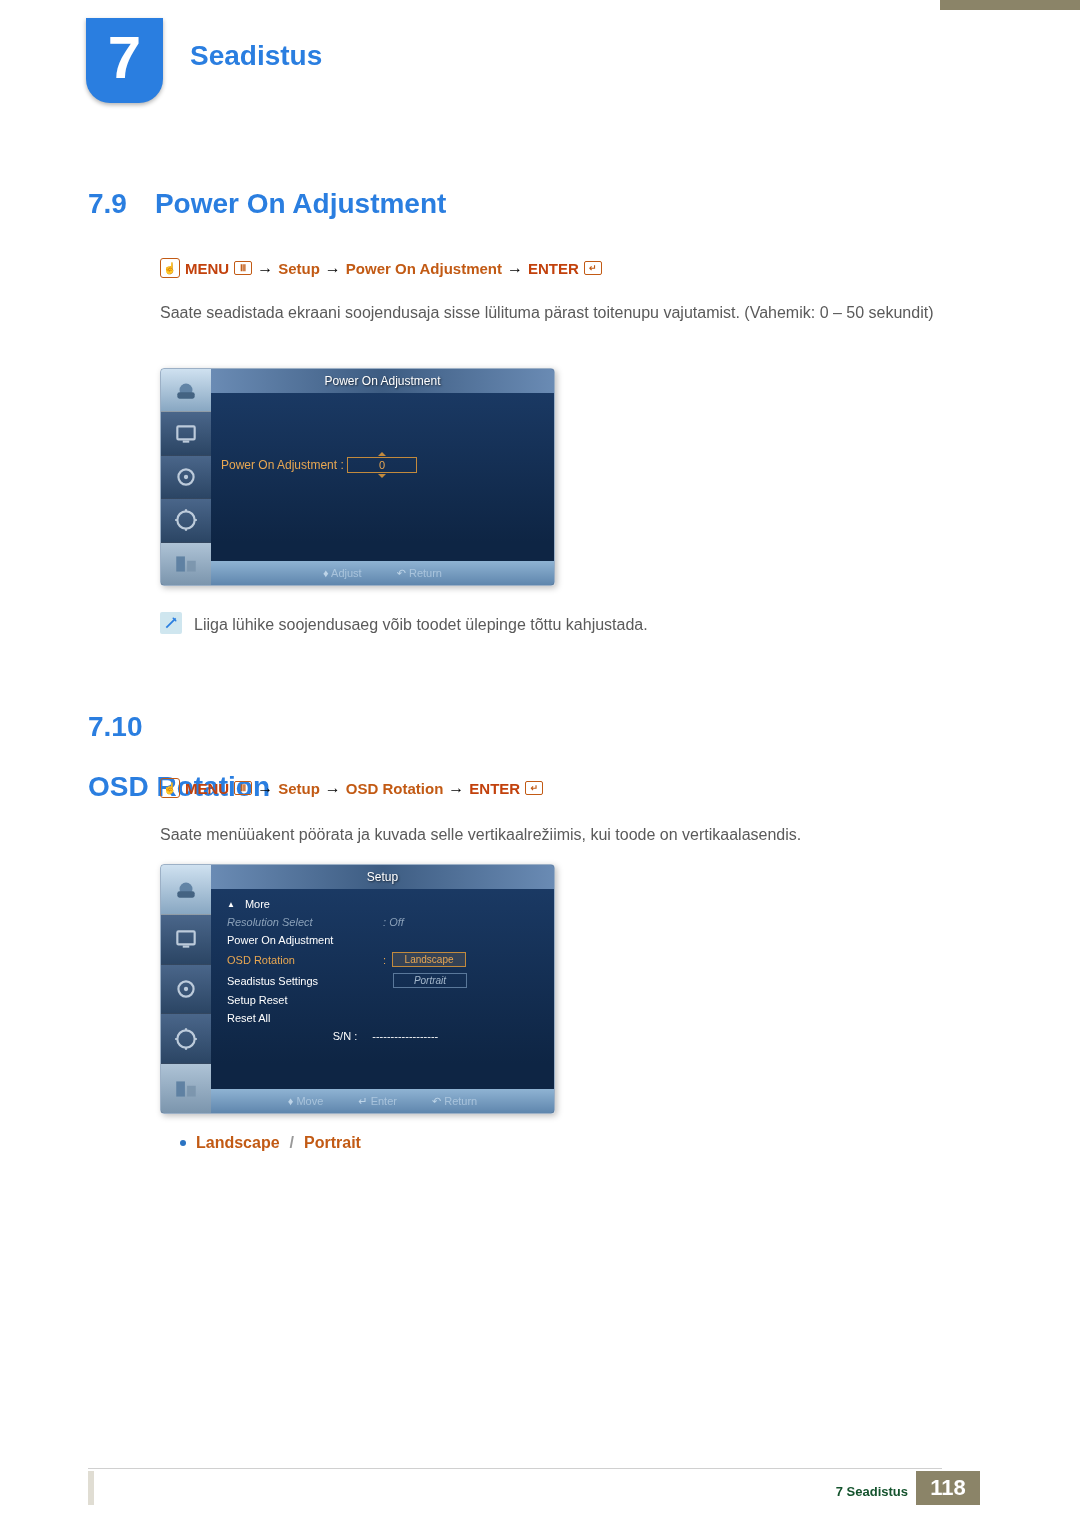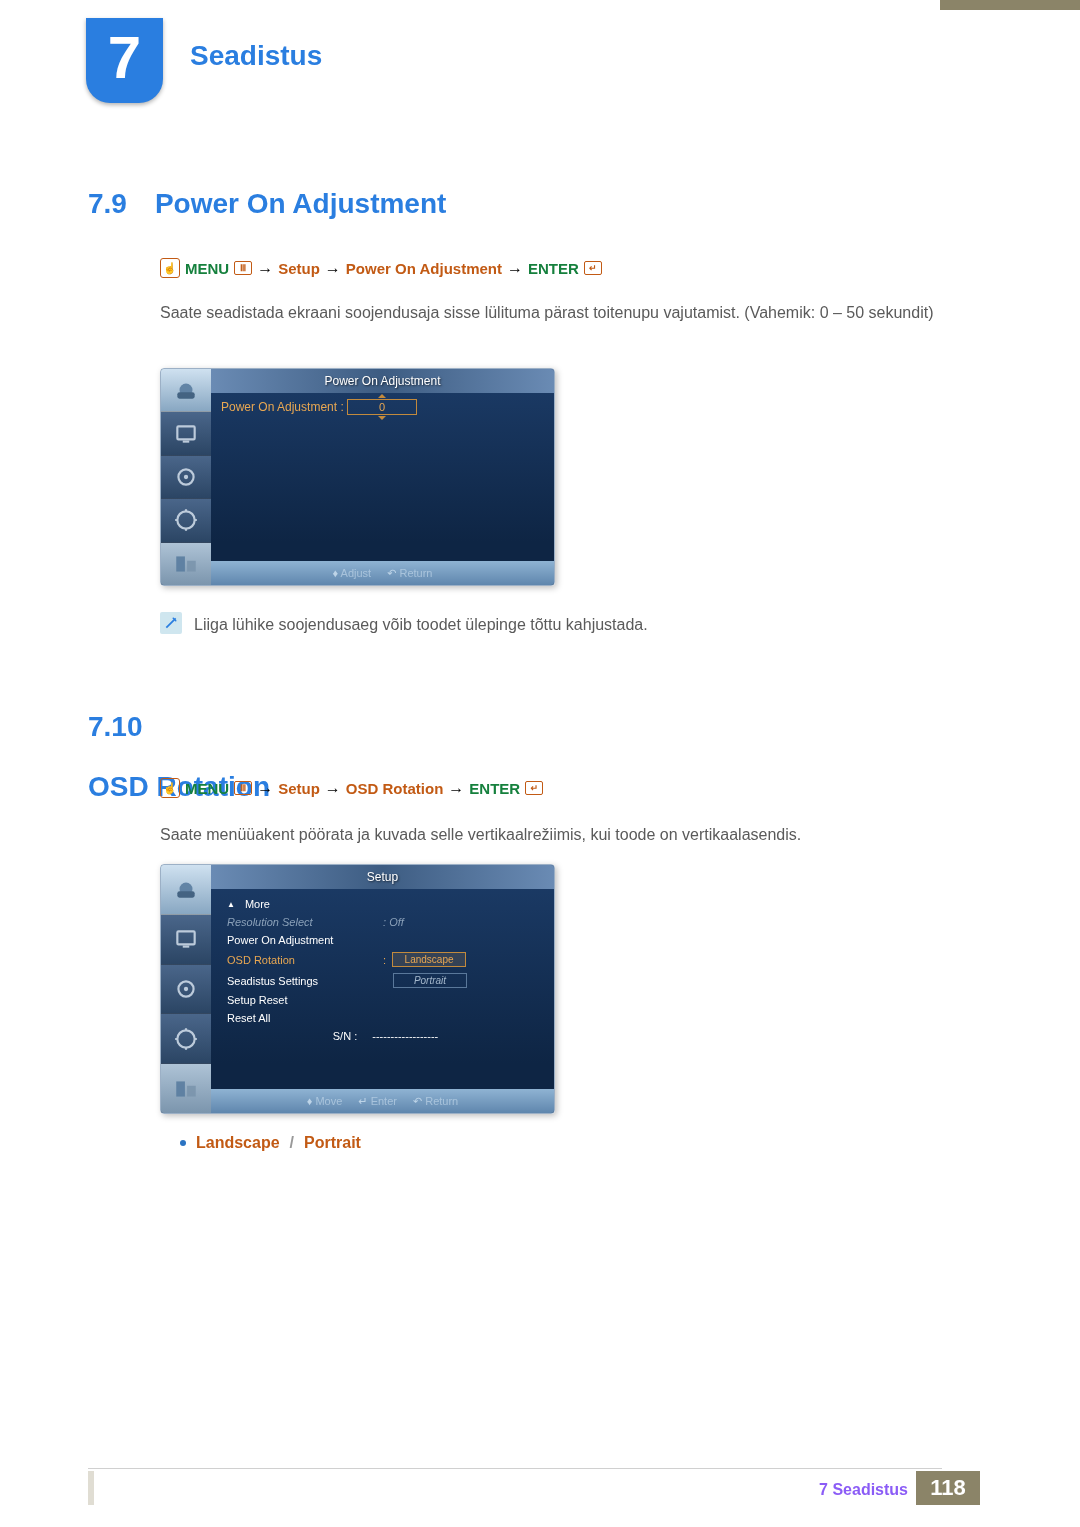--- a/index.html
+++ b/index.html
@@ -25,21 +25,21 @@
   .sec-710 { top: 711px; flex-direction: column; }
   .section-num { color: #2a7ee0; font-size: 28px; font-weight: bold; }
   .section-title { color: #2a7ee0; font-size: 28px; font-weight: bold; }
 
   .content { position: absolute; left: 160px; right: 100px; font-size: 16px; color: #555; }
 
   
   .navpath { display: flex; align-items: center; flex-wrap: wrap; gap: 5px; font-weight: bold; font-size: 15px; }
   .nav-icon { width: 20px; height: 20px; border: 1.5px solid #c25a14; border-radius: 3px; display: inline-flex; align-items: center; justify-content: center; font-size: 11px; color: #c25a14; }
   .nav-icon.small { width: 18px; height: 14px; border-radius:2px; font-size:9px;}
-  .nav-black { color: #15803d; }
+  .nav-black { color: #c2410c; }
   .nav-orange { color: #c25a14; }
   .nav-arrow { color: #000; font-size:16px;}
 
   .body-text { line-height: 1.6; color:#5a5a5a;}
 
   
   .osd {
     position: relative; width: 395px; height: 218px;
     border: 1px solid #9cb0c6; border-radius: 4px; overflow: hidden;
     box-shadow: 2px 2px 6px rgba(0,0,0,.25);
@@ -66,38 +66,38 @@
     color:#fff; font-size:12px; text-align:center; line-height:24px;
     text-shadow:1px 1px 2px rgba(0,0,0,.6);
   }
   .osd-body {
     position:absolute; left:60px; right:10px; top:30px; bottom:26px;
     color:#fff; font-size:12px;
   }
   .osd-footer {
     position:absolute; left:50px; right:0; bottom:0; height:24px;
     background: linear-gradient(180deg,#8fb3d3 0%, #5f86ad 100%);
-    display:flex; align-items:center; justify-content:center; gap:16px;
+    display:flex; align-items:center; justify-content:center; gap:35px;
     color:#dcecf9; font-size:11px;
   }
   .osd-footer span{opacity:.7;}
 
   .val-box {
     display:inline-block; width:70px; height:16px; border:1px solid #c28a3d;
     color:#e8a752; text-align:center; font-size:11px; line-height:14px;
     position:relative;
   }
   .val-box::before,.val-box::after{
     content:""; position:absolute; left:50%; transform:translateX(-50%);
     border-left:4px solid transparent; border-right:4px solid transparent;
   }
   .val-box::before{ top:-6px; border-bottom:4px solid #c28a3d;}
   .val-box::after{ bottom:-6px; border-top:4px solid #c28a3d;}
 
-  .poa-row { color:#e8a752; font-size:12px; }
+  .poa-row { margin-top:58px; color:#e8a752; font-size:12px; }
 
   
   .menu-list { font-size:11px; color:#fff;}
   .menu-list .row { display:flex; justify-content:flex-start; gap:6px; padding:3px 0; align-items:center;}
   .menu-list .label{ width:150px;}
   .menu-list .more::before{content:"▲"; font-size:8px; margin-right:4px;}
   .menu-list .dim { color:#8aa0b8;font-style:italic;}
   .menu-list .hl { color:#e8a752;}
   .opt-box {
     width:74px; height:15px; border:1px solid #c28a3d; color:#e8a752;
@@ -125,21 +125,21 @@
   .footer-rule{
     position:absolute; left:88px; bottom:58px; height:1px; width:842px; background:#d0d0d0;
     box-shadow: 12px 0 0 0 #d0d0d0;
   }
   .footer-bar{
     position:absolute; right:100px; bottom:22px; height:34px; width:64px;
     background:#8b8468; color:#fff; font-size:22px; font-weight:bold;
     display:flex; align-items:center; justify-content:center;
   }
   .footer-label{
-    position:absolute; right:172px; bottom:28px; font-size:16px; color:#8b5cf6; font-weight:bold;
+    position:absolute; right:172px; bottom:28px; font-size:13px; color:#14532d; font-weight:bold;
   }
   .left-stripe{
     position:absolute; left:88px; bottom:22px; width:6px; height:34px; background:#e0ddd3;
   }
 </style>
 </head>
 <body>
 
 <div class="page">
 

